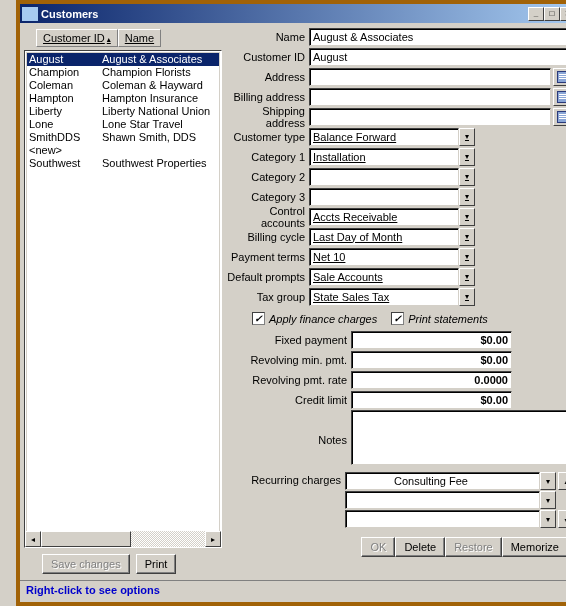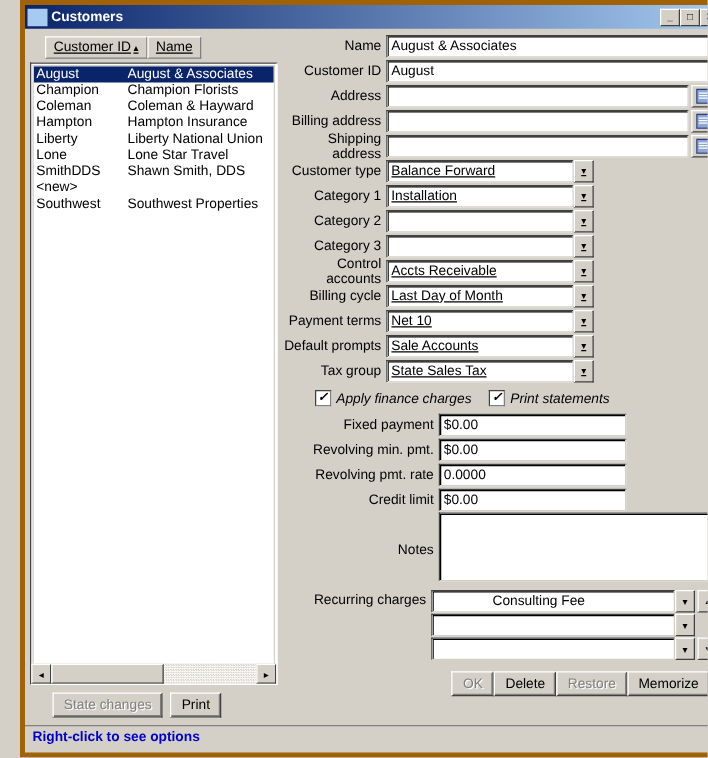--- a/index.html
+++ b/index.html
@@ -36,21 +36,21 @@
 .form-input.narrow { flex: 0 0 142px; }
 .dropdown { display: flex; flex: 0 0 159px; text-decoration: underline; }
 .dropdown-btn { width: 16px; height: 18px; background: #d4d0c8; border: 1px solid #404040; border-top-color: #fff; border-left-color: #fff; display: flex; align-items: center; justify-content: center; font-size: 8px; }
 .addr-btn { width: 21px; height: 18px; background: #d4d0c8; border: 1px solid #404040; border-top-color: #fff; border-left-color: #fff; margin-left: 2px; display: flex; align-items: center; justify-content: center; }
 .addr-icon { width: 14px; height: 12px; background: linear-gradient(#8aa6d6, #8aa6d6); border: 1px solid #2a3a7a; position: relative; }
 .addr-icon::before { content: ""; position: absolute; top: 2px; left: 1px; right: 1px; height: 1px; background: #fff; box-shadow: 0 2px 0 #fff, 0 4px 0 #fff; }
 .checkboxes { display: flex; gap: 14px; padding: 5px 0 5px 26px; }
 .cb-container { display: flex; align-items: center; gap: 4px; font-size: 11px; font-style: italic; }
 .cb { width: 13px; height: 13px; background: #fff; border: 1px solid #808080; border-top-color: #404040; border-left-color: #404040; display: flex; align-items: center; justify-content: center; }
 .cb.checked::after { content: "✓"; font-size: 10px; font-weight: bold; color: #000; line-height: 1; }
-.num-input { flex: 0 0 82px; height: 18px; background: #fff; border: 1px solid #808080; border-top-color: #404040; border-left-color: #404040; border-right-color: #d4d0c8; border-bottom-color: #d4d0c8; padding: 0 3px; font-size: 11px; box-shadow: inset 1px 1px 0 #000; }
+.num-input { flex: 0 0 82px; text-align: right; height: 18px; background: #fff; border: 1px solid #808080; border-top-color: #404040; border-left-color: #404040; border-right-color: #d4d0c8; border-bottom-color: #d4d0c8; padding: 0 3px; font-size: 11px; box-shadow: inset 1px 1px 0 #000; font-weight: bold; }
 .form-row.num .form-label { width: 125px; }
 .notes-row { display: flex; margin-bottom: 1px; }
 .notes-row .form-label { width: 125px; padding-top: 24px; }
 .notes-area { flex: 1; height: 55px; background: #fff; border: 1px solid #808080; border-top-color: #404040; border-left-color: #404040; border-right-color: #d4d0c8; border-bottom-color: #d4d0c8; box-shadow: inset 1px 1px 0 #000; font-family: inherit; font-size: 11px; padding: 2px; resize: none; }
 .recurring { display: flex; margin-top: 6px; }
 .recurring .form-label { width: 125px; padding-top: 2px; }
 .recurring-rows { flex: 1; }
 .recurring-row { display: flex; height: 19px; }
 .recurring-row .form-input { flex: 1; padding-left: 48px; }
 .spin { width: 16px; height: 18px; display: flex; flex-direction: column; margin-left: 2px; }
@@ -121,21 +121,21 @@
         </div>
         <div class="scrollbar-h">
           <div class="sb-btn">◂</div>
           <div class="sb-track">
               <div class="sb-thumb"></div>
             </div>
           <div class="sb-btn">▸</div>
         </div>
       </div>
       <div class="left-buttons">
-        <button class="btn disabled">State changes</button>
+        <button class="btn disabled">Save changes</button>
         <button class="btn">Print</button>
       </div>
     </div>
 
     <div class="right-panel">
       <div class="form-row">
           <div class="form-label">Name</div>
           <input class="form-input" value="August &amp; Associates" style="">
         </div>
       <div class="form-row">

